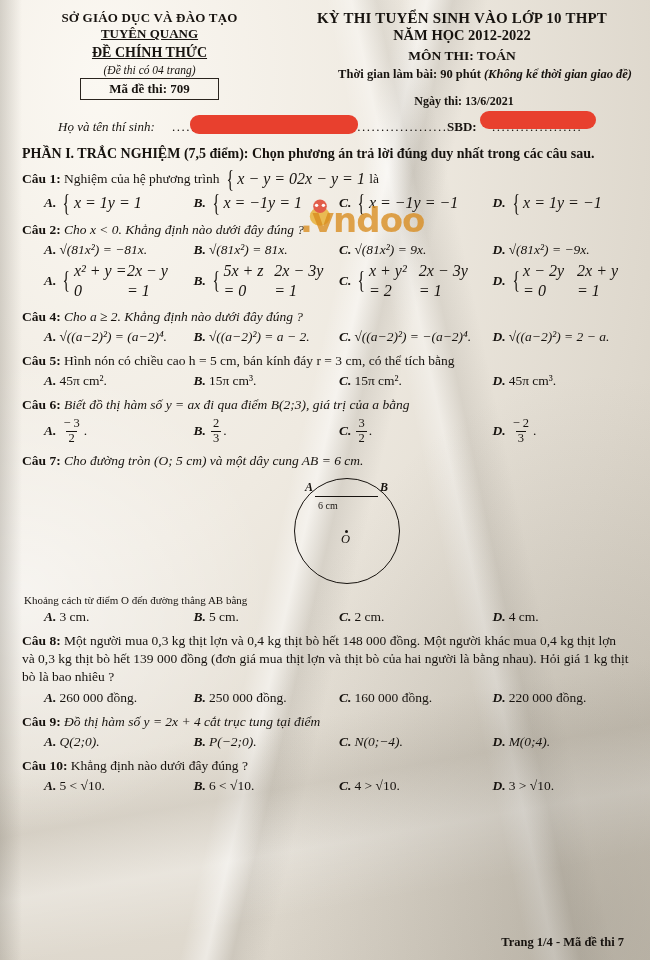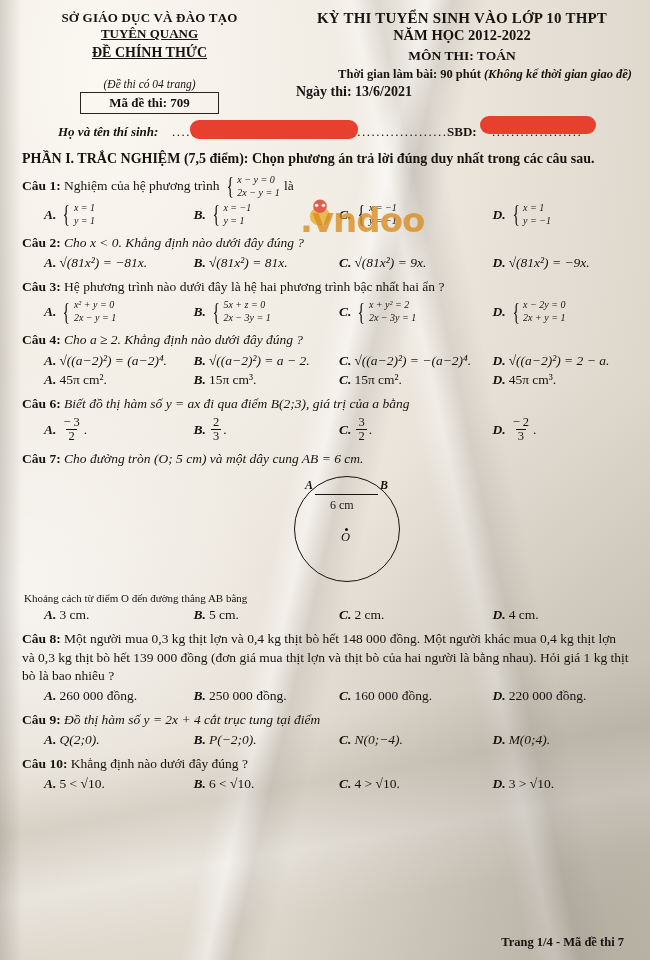--- a/index.html
+++ b/index.html
@@ -31,32 +31,32 @@
 
   .content{position:absolute;inset:0;padding:8px 18px 0 22px;box-sizing:border-box;}
 
   
   .hdr{display:flex;justify-content:space-between;align-items:flex-start;}
   .hdr-l{width:255px;text-align:center;padding-top:2px;}
   .hdr-r{width:340px;text-align:center;padding-top:2px;}
   .hdr-l .line1{font-size:13px;font-weight:bold;letter-spacing:.2px;}
   .hdr-l .line2{font-size:13px;font-weight:bold;text-decoration:underline;}
   .hdr-l .line3{font-size:14px;font-weight:bold;text-decoration:underline;margin-top:3px;}
-  .hdr-l .line4{font-size:11.5px;font-style:italic;margin-top:17px;}
+  .hdr-l .line4{font-size:11.5px;font-style:italic;margin-top:3px;}
   .code-box{display:inline-block;border:1.4px solid #2a241e;padding:2px 28px;margin-top:2px;font-weight:bold;font-size:13px;}
   .hdr-r .r1{font-size:15px;font-weight:bold;letter-spacing:.2px;}
   .hdr-r .r2{font-size:14.5px;font-weight:bold;}
   .hdr-r .r3{font-size:13.5px;font-weight:bold;margin-top:4px;}
   .hdr-r .r4{font-size:12.5px;font-weight:bold;margin-top:3px;text-align:right;padding-left:4px;}
-  .hdr-r .r5{font-size:14px;font-weight:bold;margin-top:2px;text-align:left;padding-left:4px;}
+  .hdr-r .r5{font-size:12px;font-weight:bold;margin-top:12px;text-align:center;padding-left:4px;}
   .r4 .nital{font-style:italic;font-weight:bold;}
 
   
   .nameline{margin-top:10px;font-size:13px;position:relative;height:20px;}
-  .nameline .lbl{font-style:italic;position:absolute;left:36px;top:0;font-weight:bold;}
+  .nameline .lbl{font-style:italic;position:absolute;left:36px;top:0;}
   .nameline .dots1{position:absolute;left:150px;top:0;letter-spacing:1.5px;}
   .nameline .sbd{position:absolute;left:425px;top:0;font-weight:bold;}
   .nameline .dots2{position:absolute;left:470px;top:0;letter-spacing:1.5px;}
   .redact{position:absolute;background:#e8402e;border-radius:9px;}
   .red1{left:168px;top:-4px;width:168px;height:19px;}
   .red2{left:458px;top:-8px;width:116px;height:18px;}
 
   
   .part{margin-top:7px;font-size:14px;font-weight:bold;}
   .part .norm{font-weight:bold;}
@@ -71,29 +71,29 @@
   .w4 .opt:nth-child(3){padding-left:6px;}
   .w4 .opt:nth-child(4){padding-left:14px;}
 
   
   .it{font-style:italic;}
   .frac{display:inline-flex;flex-direction:column;align-items:center;vertical-align:middle;line-height:1.05;font-size:12.5px;margin:0 2px;}
   .frac .num{padding:0 2px;}
   .frac .den{padding:0 2px;border-top:1.2px solid #17130f;}
   .sys{display:inline-flex;align-items:center;vertical-align:middle;margin:0 1px;}
   .sys .brace{font-size:26px;line-height:.8;transform:scaleX(.6);margin-right:1px;}
-  .sys .rows{display:inline-flex;flex-direction:column;font-size:10px;line-height:1.25;}
+  .sys .rows{display:inline-flex;flex-direction:row;font-size:16px;line-height:1.25;}
 
   
   .fig{position:relative;height:118px;margin-top:4px;}
   .circ{position:absolute;left:272px;top:4px;width:104px;height:104px;border:1.5px solid #17130f;border-radius:50%;}
   .chord{position:absolute;left:293px;top:22px;width:63px;height:0;border-top:1.4px solid #17130f;}
   .ptA{position:absolute;left:283px;top:6px;font-size:12px;font-style:italic;font-weight:bold;}
   .ptB{position:absolute;left:358px;top:6px;font-size:12px;font-style:italic;font-weight:bold;}
-  .lenlbl{position:absolute;left:308px;top:26px;font-size:12px;}
+  .lenlbl{position:absolute;left:296px;top:26px;font-size:10px;}
   .ptO{position:absolute;left:319px;top:58px;font-size:12.5px;font-style:italic;}
   .ptOdot{position:absolute;left:323px;top:56px;width:3px;height:3px;background:#17130f;border-radius:50%;}
 
   .afterfig{font-size:11px;margin-top:2px;padding-left:2px;}
   .footer{position:absolute;right:26px;bottom:10px;font-size:12.5px;font-weight:bold;}
 
   
   .wm{position:absolute;left:300px;top:200px;font-size:34px;font-weight:bold;color:#d98c1e;opacity:.78;font-family:"DejaVu Sans", sans-serif;letter-spacing:-1px;}
   .wm-ico{position:absolute;left:303px;top:196px;width:34px;height:34px;opacity:.85;}
   .tear{position:absolute;left:0;top:0;width:22px;height:960px;
@@ -213,23 +213,20 @@
       <div class="opt">
           <span class="ltr">C.</span>
           <span class="it">√(81x²) = 9x.</span>
         </div>
       <div class="opt">
           <span class="ltr">D.</span>
           <span class="it">√(81x²) = −9x.</span>
         </div>
     </div>
 
-    <div class="q">
-      <span class="qlabel">Câu 3:</span><span> Hệ phương trình nào dưới đây là hệ hai phương trình bậc nhất hai ẩn ?</span>
-    </div>
     <div class="opts w4">
       <div class="opt">
           <span class="ltr">A.</span>
           <span class="sys">
             <span class="brace">{</span>
             <span class="rows">
               <span class="it">x² + y = 0</span>
               <span class="it">2x − y = 1</span>
             </span>
           </span>
@@ -281,20 +278,23 @@
       <div class="opt">
           <span class="ltr">C.</span>
           <span class="it">√((a−2)²) = −(a−2)⁴.</span>
         </div>
       <div class="opt">
           <span class="ltr">D.</span>
           <span class="it">√((a−2)²) = 2 − a.</span>
         </div>
     </div>
 
+    <div class="q">
+      <span class="qlabel">Câu 5:</span><span> Hình nón có chiều cao h = 5 cm, bán kính đáy r = 3 cm, có thể tích bằng</span>
+    </div>
     <div class="opts w4">
       <div class="opt">
           <span class="ltr">A.</span>
           <span>45π cm².</span>
         </div>
       <div class="opt">
           <span class="ltr">B.</span>
           <span>15π cm³.</span>
         </div>
       <div class="opt">

